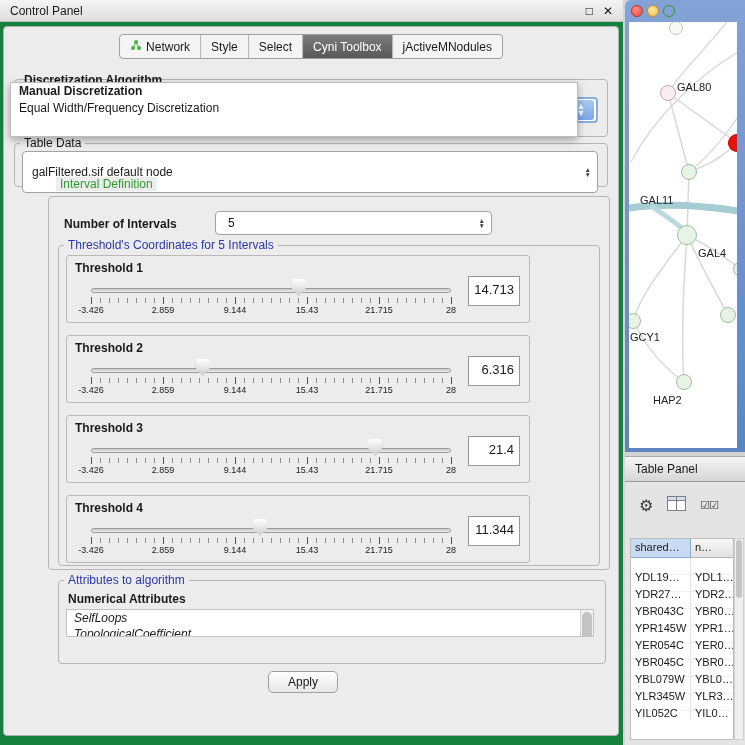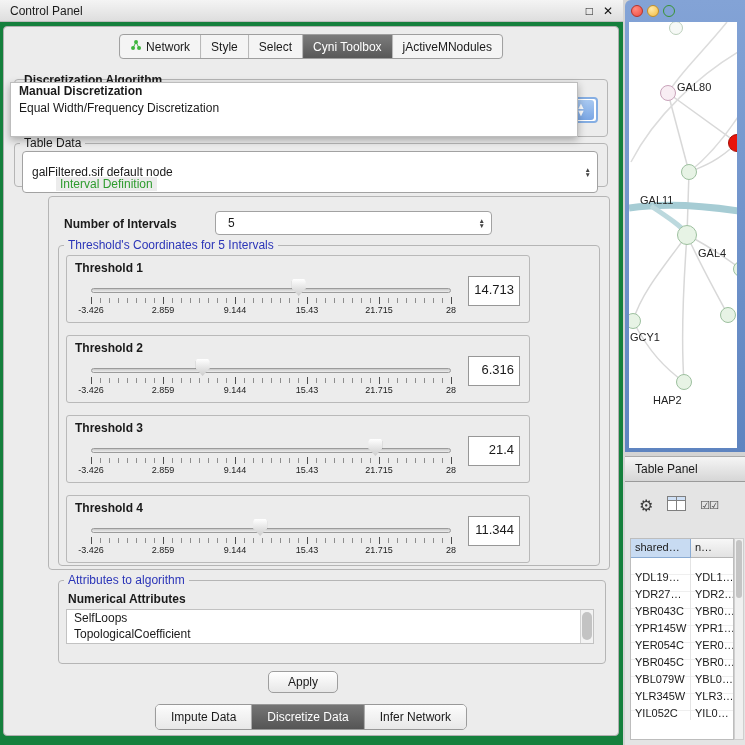--- a/index.html
+++ b/index.html
@@ -60,22 +60,22 @@
   .thumb{position:absolute;top:23px;width:14px;height:17px;transform:translateX(-50%);
     background:linear-gradient(#ffffff,#cccccc);
     clip-path:polygon(10% 0,90% 0,100% 14%,100% 55%,50% 100%,0 55%,0 14%);
     filter:drop-shadow(0 1px 1px rgba(0,0,0,.45));}
   .ticks{position:absolute;left:0;top:42px;width:360px;height:5px;
     background:repeating-linear-gradient(to right,#8d8d8d 0 1px,transparent 1px 9px);}
   .major-tick{position:absolute;top:41px;width:1px;height:7px;background:#4e4e4e;}
   .scale-label{position:absolute;top:49px;font-size:9px;transform:translateX(-50%);white-space:nowrap;}
 
   
-  .attr-list{position:absolute;left:62px;top:582px;width:528px;height:35px;background:#fff;
-    border:1px solid #c2c2c2;overflow:hidden;font-size:12px;}
+  .attr-list{position:absolute;left:62px;top:582px;width:528px;height:28px;background:#fff;
+    border:1px solid #c2c2c2;overflow:hidden;font-size:12px;font-style:italic;}
   .list-item{padding:1px 0 1px 7px;line-height:14px;white-space:nowrap;}
   .vscroll{position:absolute;right:0;top:0;bottom:0;width:13px;background:#f3f3f3;border-left:1px solid #d2d2d2;}
   .vscroll .vthumb{position:absolute;left:1px;right:1px;top:2px;height:28px;background:#c3c3c3;border-radius:6px;}
 
   .apply-btn{position:absolute;left:264px;top:644px;width:70px;height:22px;
     background:linear-gradient(#ffffff,#e7e7e7);border:1px solid #9e9e9e;border-radius:5px;
     font-size:12px;text-align:center;line-height:20px;}
 
   .bottom-tabs{position:absolute;top:677px;left:50%;transform:translateX(-50%);display:flex;
     border:1px solid #989898;border-radius:5px;overflow:hidden;font-size:12px;}
@@ -291,25 +291,20 @@
         <div class="vscroll">
             <div class="vthumb"></div>
           </div>
       <div class="list-item">SelfLoops</div>
           <div class="list-item">TopologicalCoefficient</div>
           <div class="list-item">BetweennessCentrality</div>
         </div>
 
       <div class="apply-btn">Apply</div>
 
-      <div class="bottom-tabs">
-        <div class="bottom-tab"><span>Impute Data</span></div>
-        <div class="bottom-tab selected"><span>Discretize Data</span></div>
-        <div class="bottom-tab"><span>Infer Network</span></div>
-      </div>
 
     </div>
   </div>
 
   <div class="network-window">
     <div class="traffic t-red"></div>
     <div class="traffic t-yellow"></div>
     <div class="traffic t-green"></div>
     <div class="net-canvas">
       <svg width="116" height="426">

